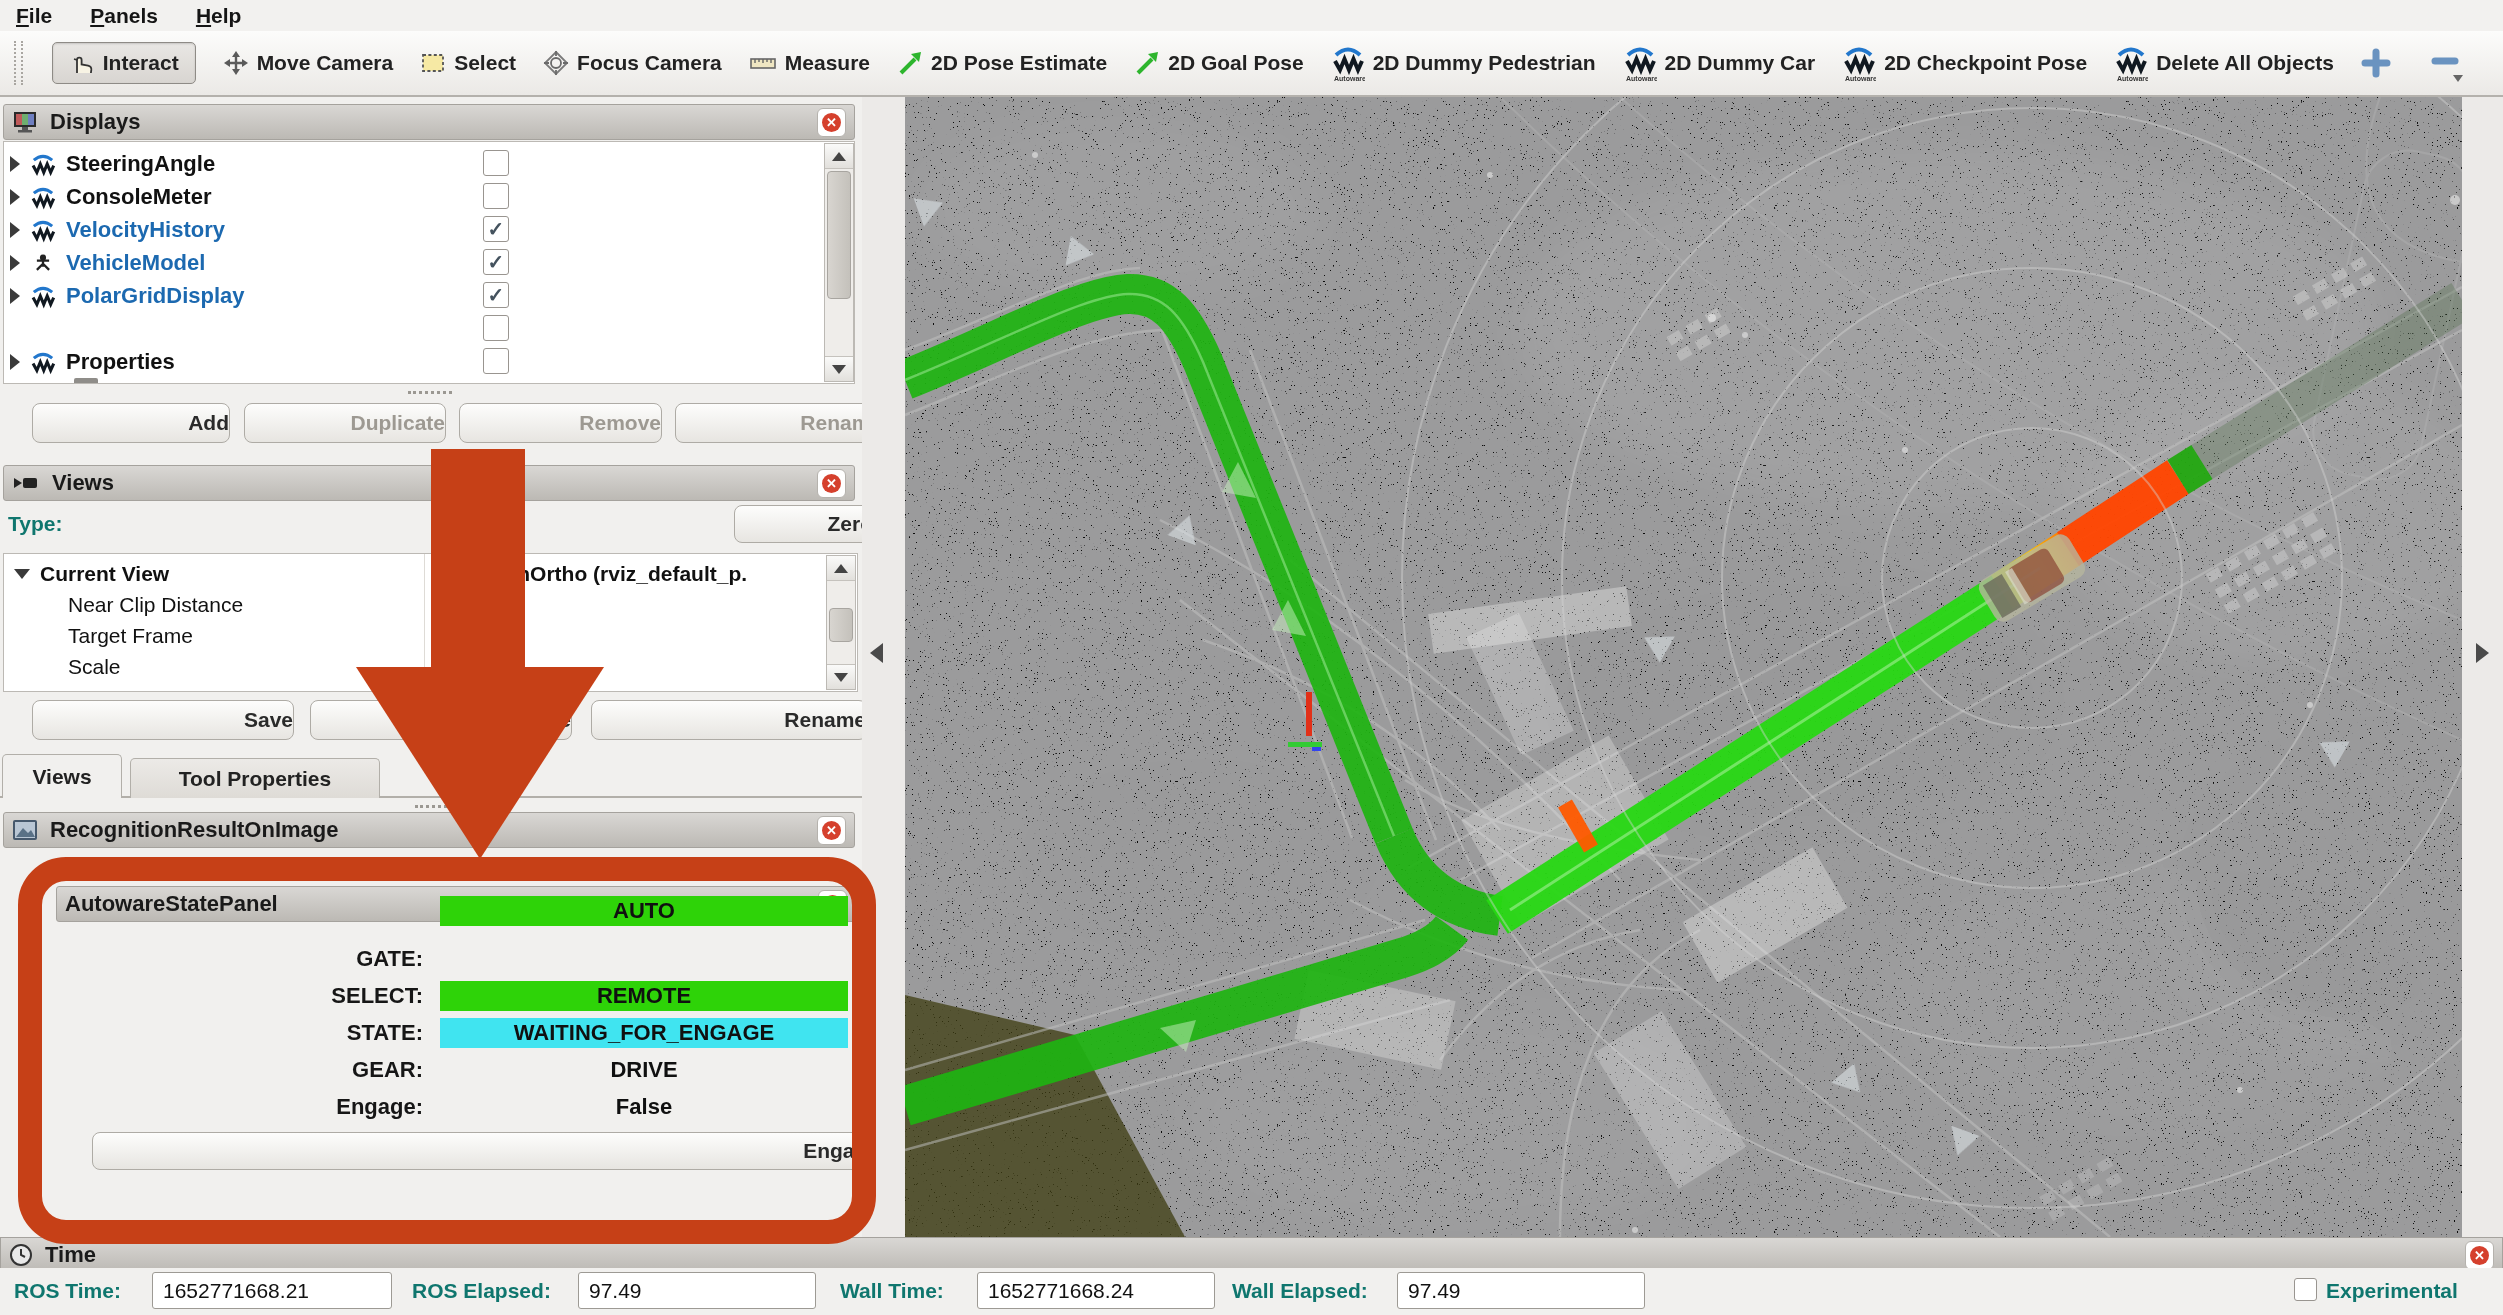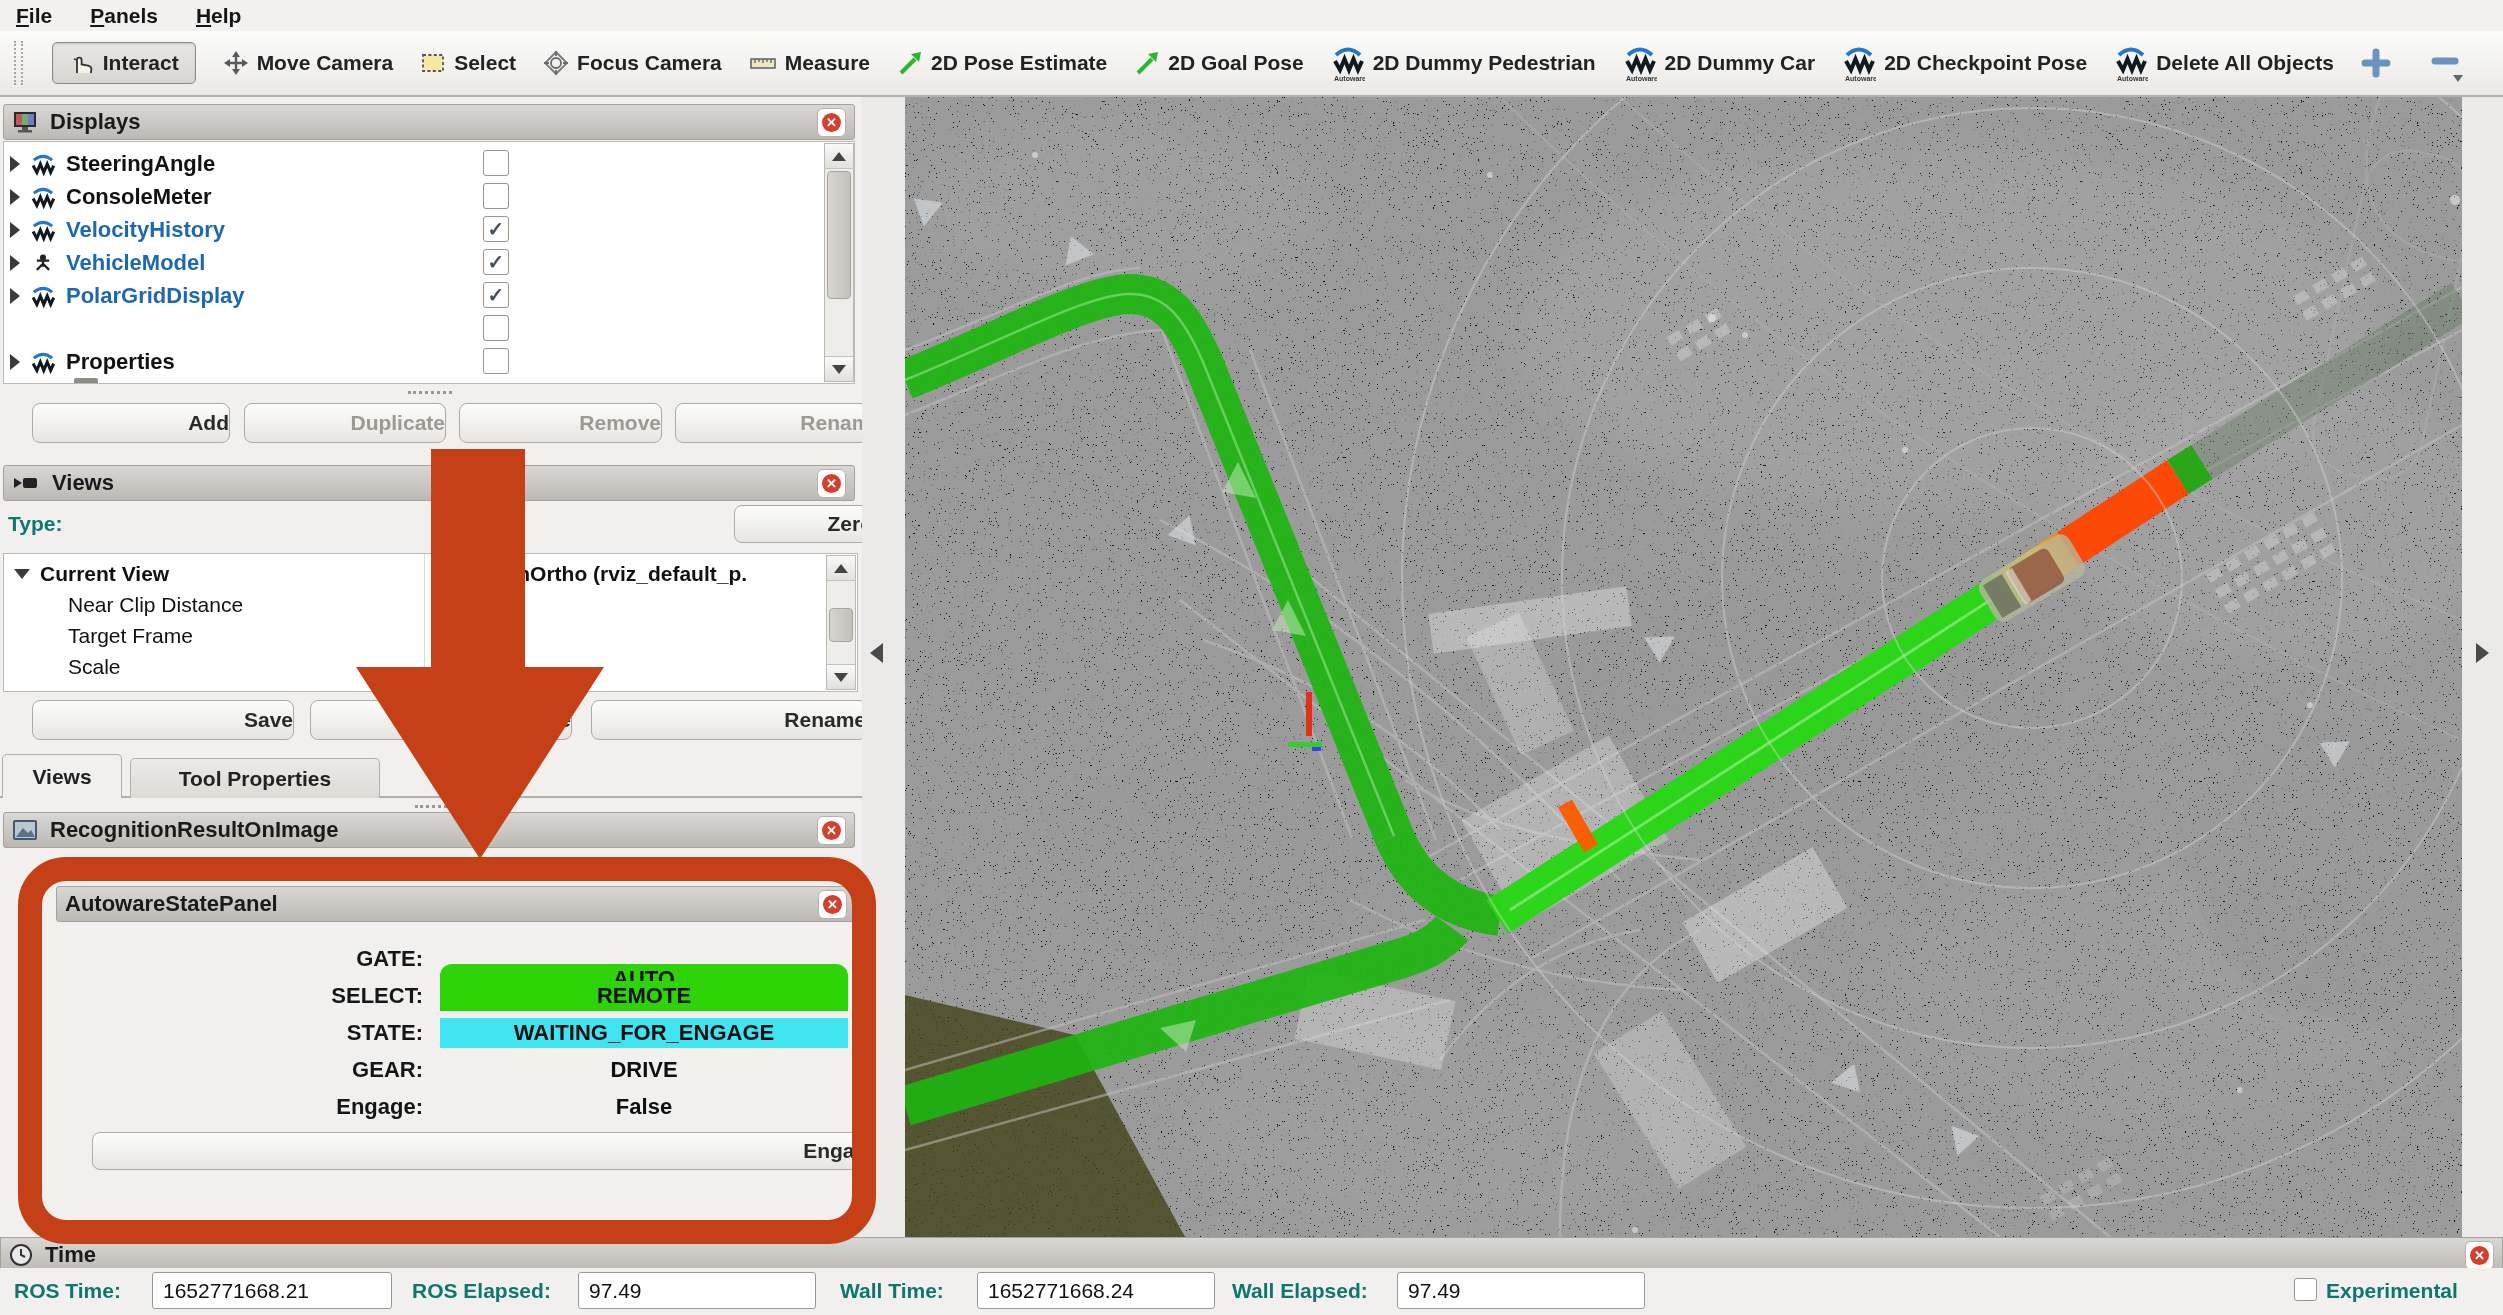--- a/index.html
+++ b/index.html
@@ -379,21 +379,21 @@
   </div>
 
   <div class="abs panel-header" style="left:56px;top:886px;width:800px;">
     <span>AutowareStatePanel</span>
     <div class="closebtn">
         <div class="dot">✕</div>
       </div>
   </div>
   <div>
     <div class="abs st-label" style="top:946px;">GATE:</div>
-    <div class="abs st-value" style="top: 964px; background-color: rgb(46, 211, 8); border-radius: 12px;">AUTO</div>
+    <div class="abs st-value" style="top: 896px; background-color: rgb(46, 211, 8);">AUTO</div>
     <div class="abs st-label" style="top:983px;">SELECT:</div>
     <div class="abs st-value" style="top: 981px; background-color: rgb(46, 211, 8);">REMOTE</div>
     <div class="abs st-label" style="top:1020px;">STATE:</div>
     <div class="abs st-value" style="top: 1018px; background-color: rgb(64, 228, 240);">WAITING_FOR_ENGAGE</div>
     <div class="abs st-label" style="top:1057px;">GEAR:</div>
     <div class="abs st-value" style="top:1055px;">DRIVE</div>
     <div class="abs st-label" style="top:1094px;">Engage:</div>
     <div class="abs st-value" style="top:1092px;">False</div>
     <div class="abs btn" style="left:64px;top:1132px;width:788px;height:38px;">
         <span>Engage</span>

